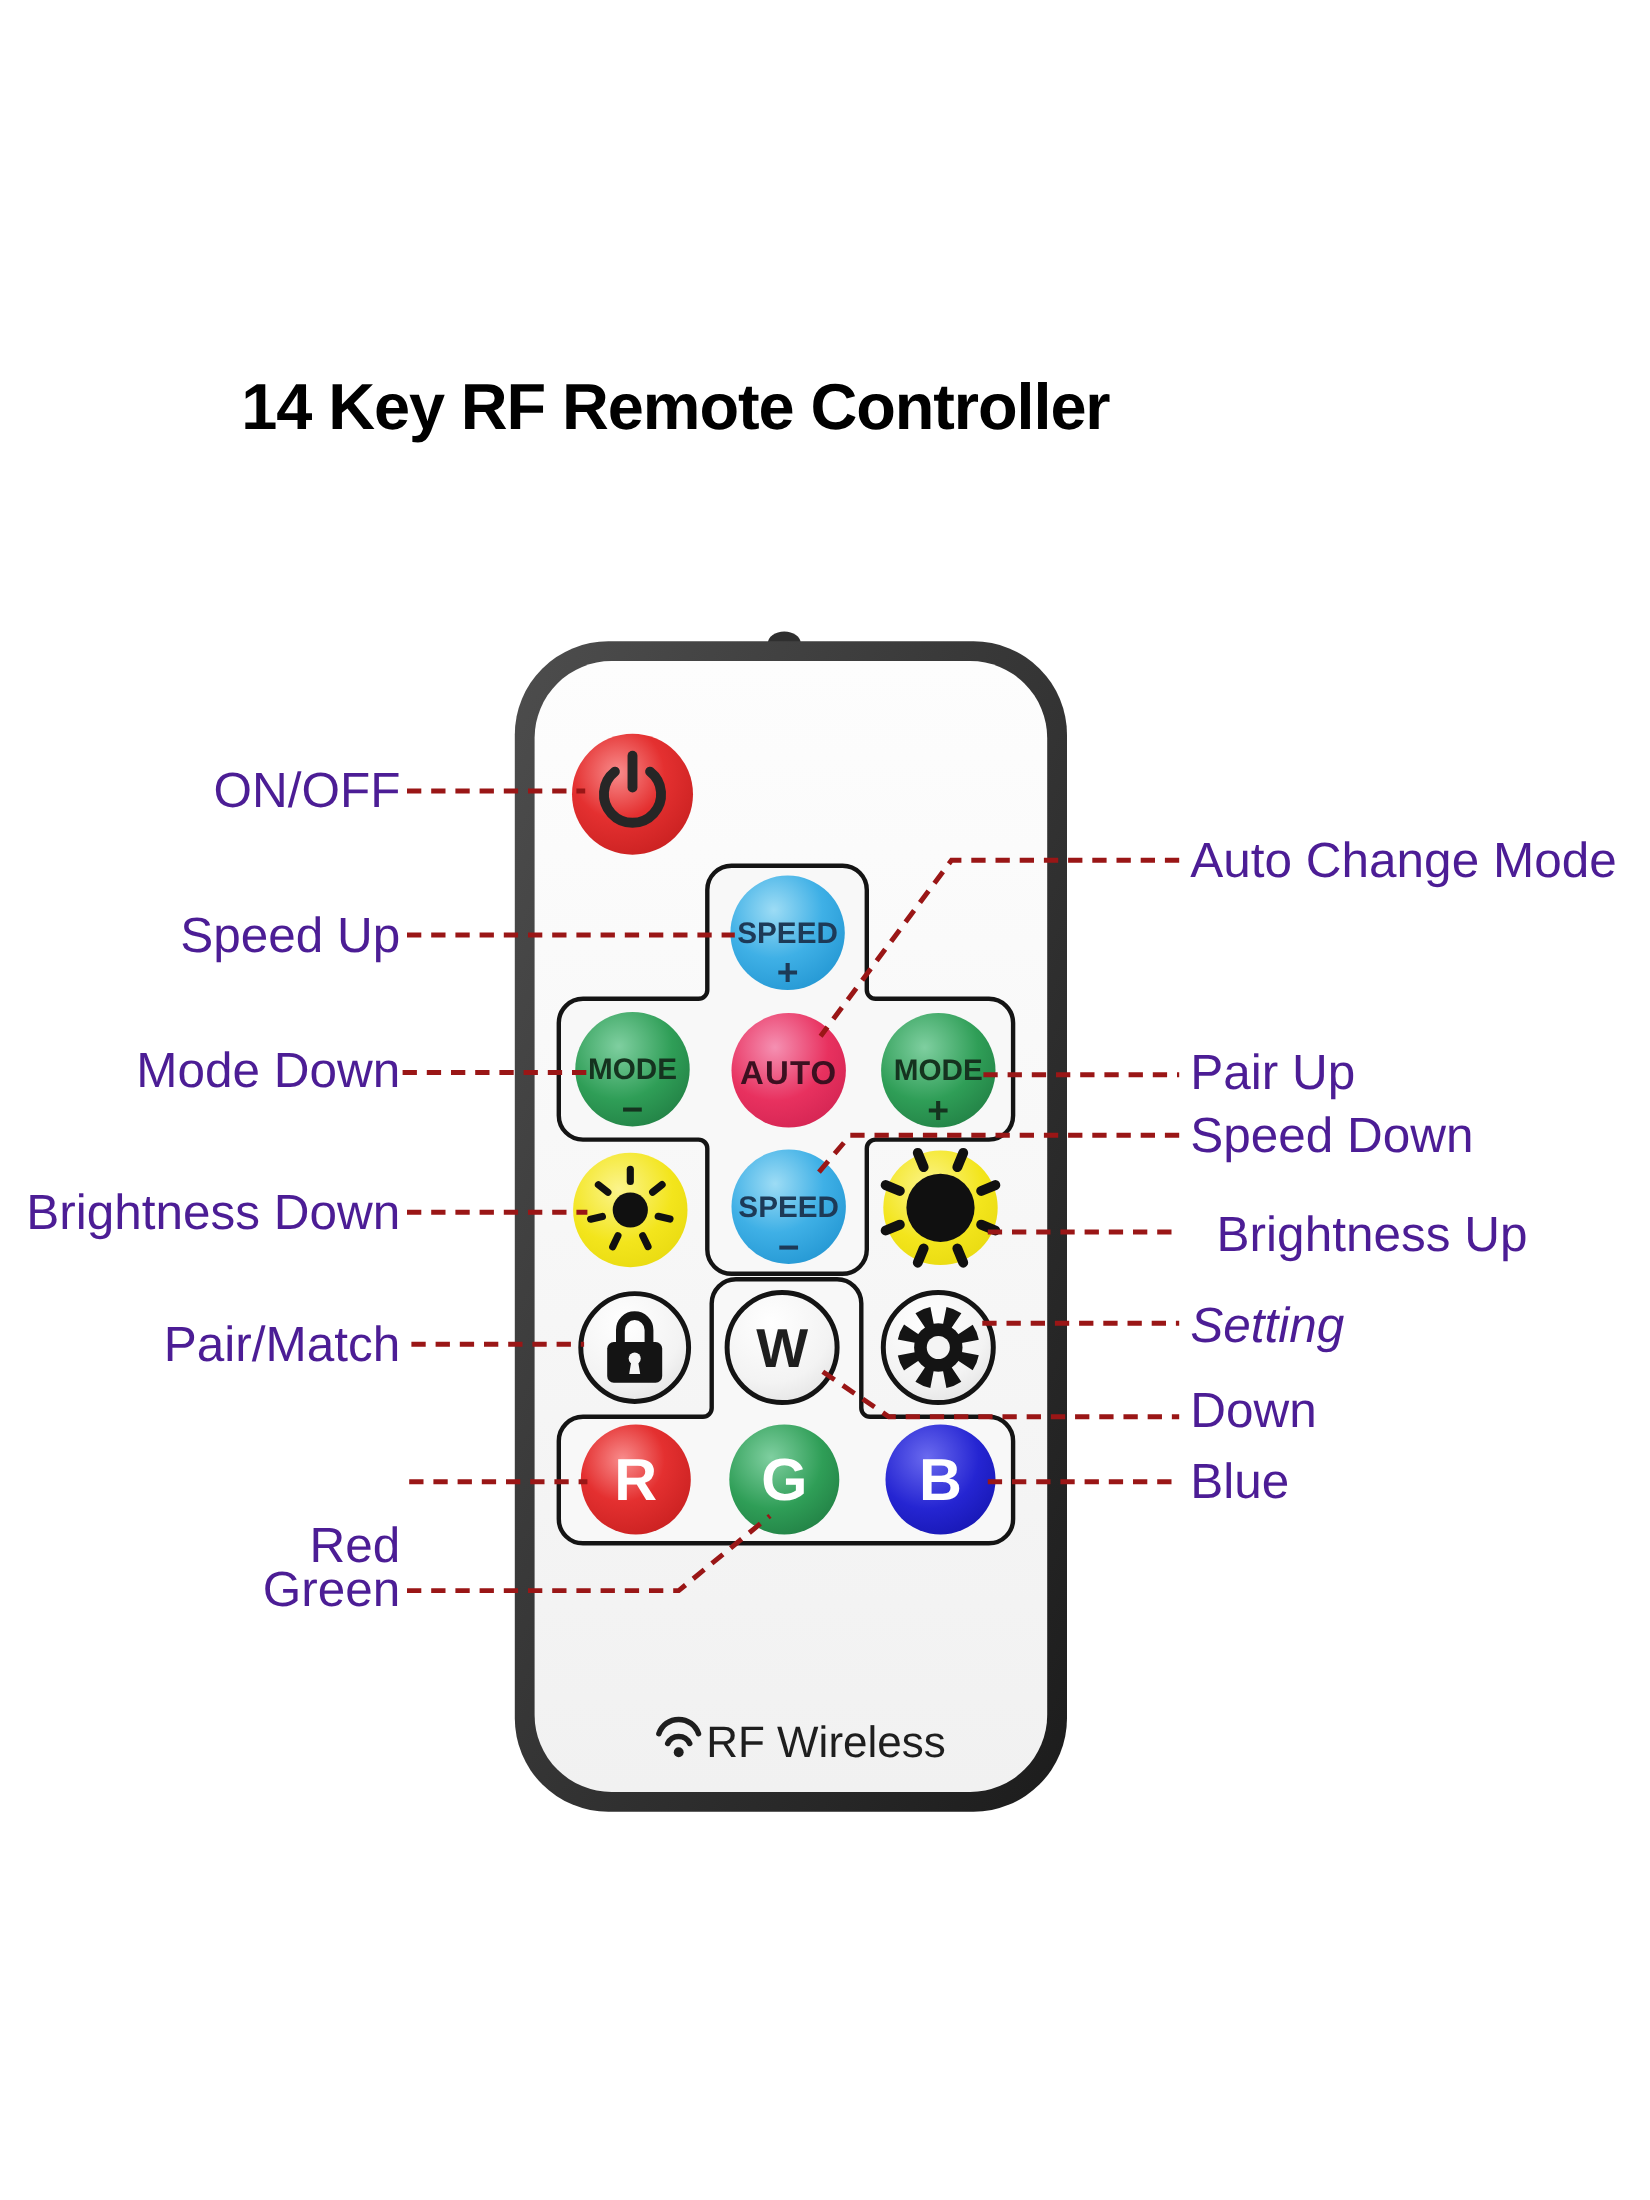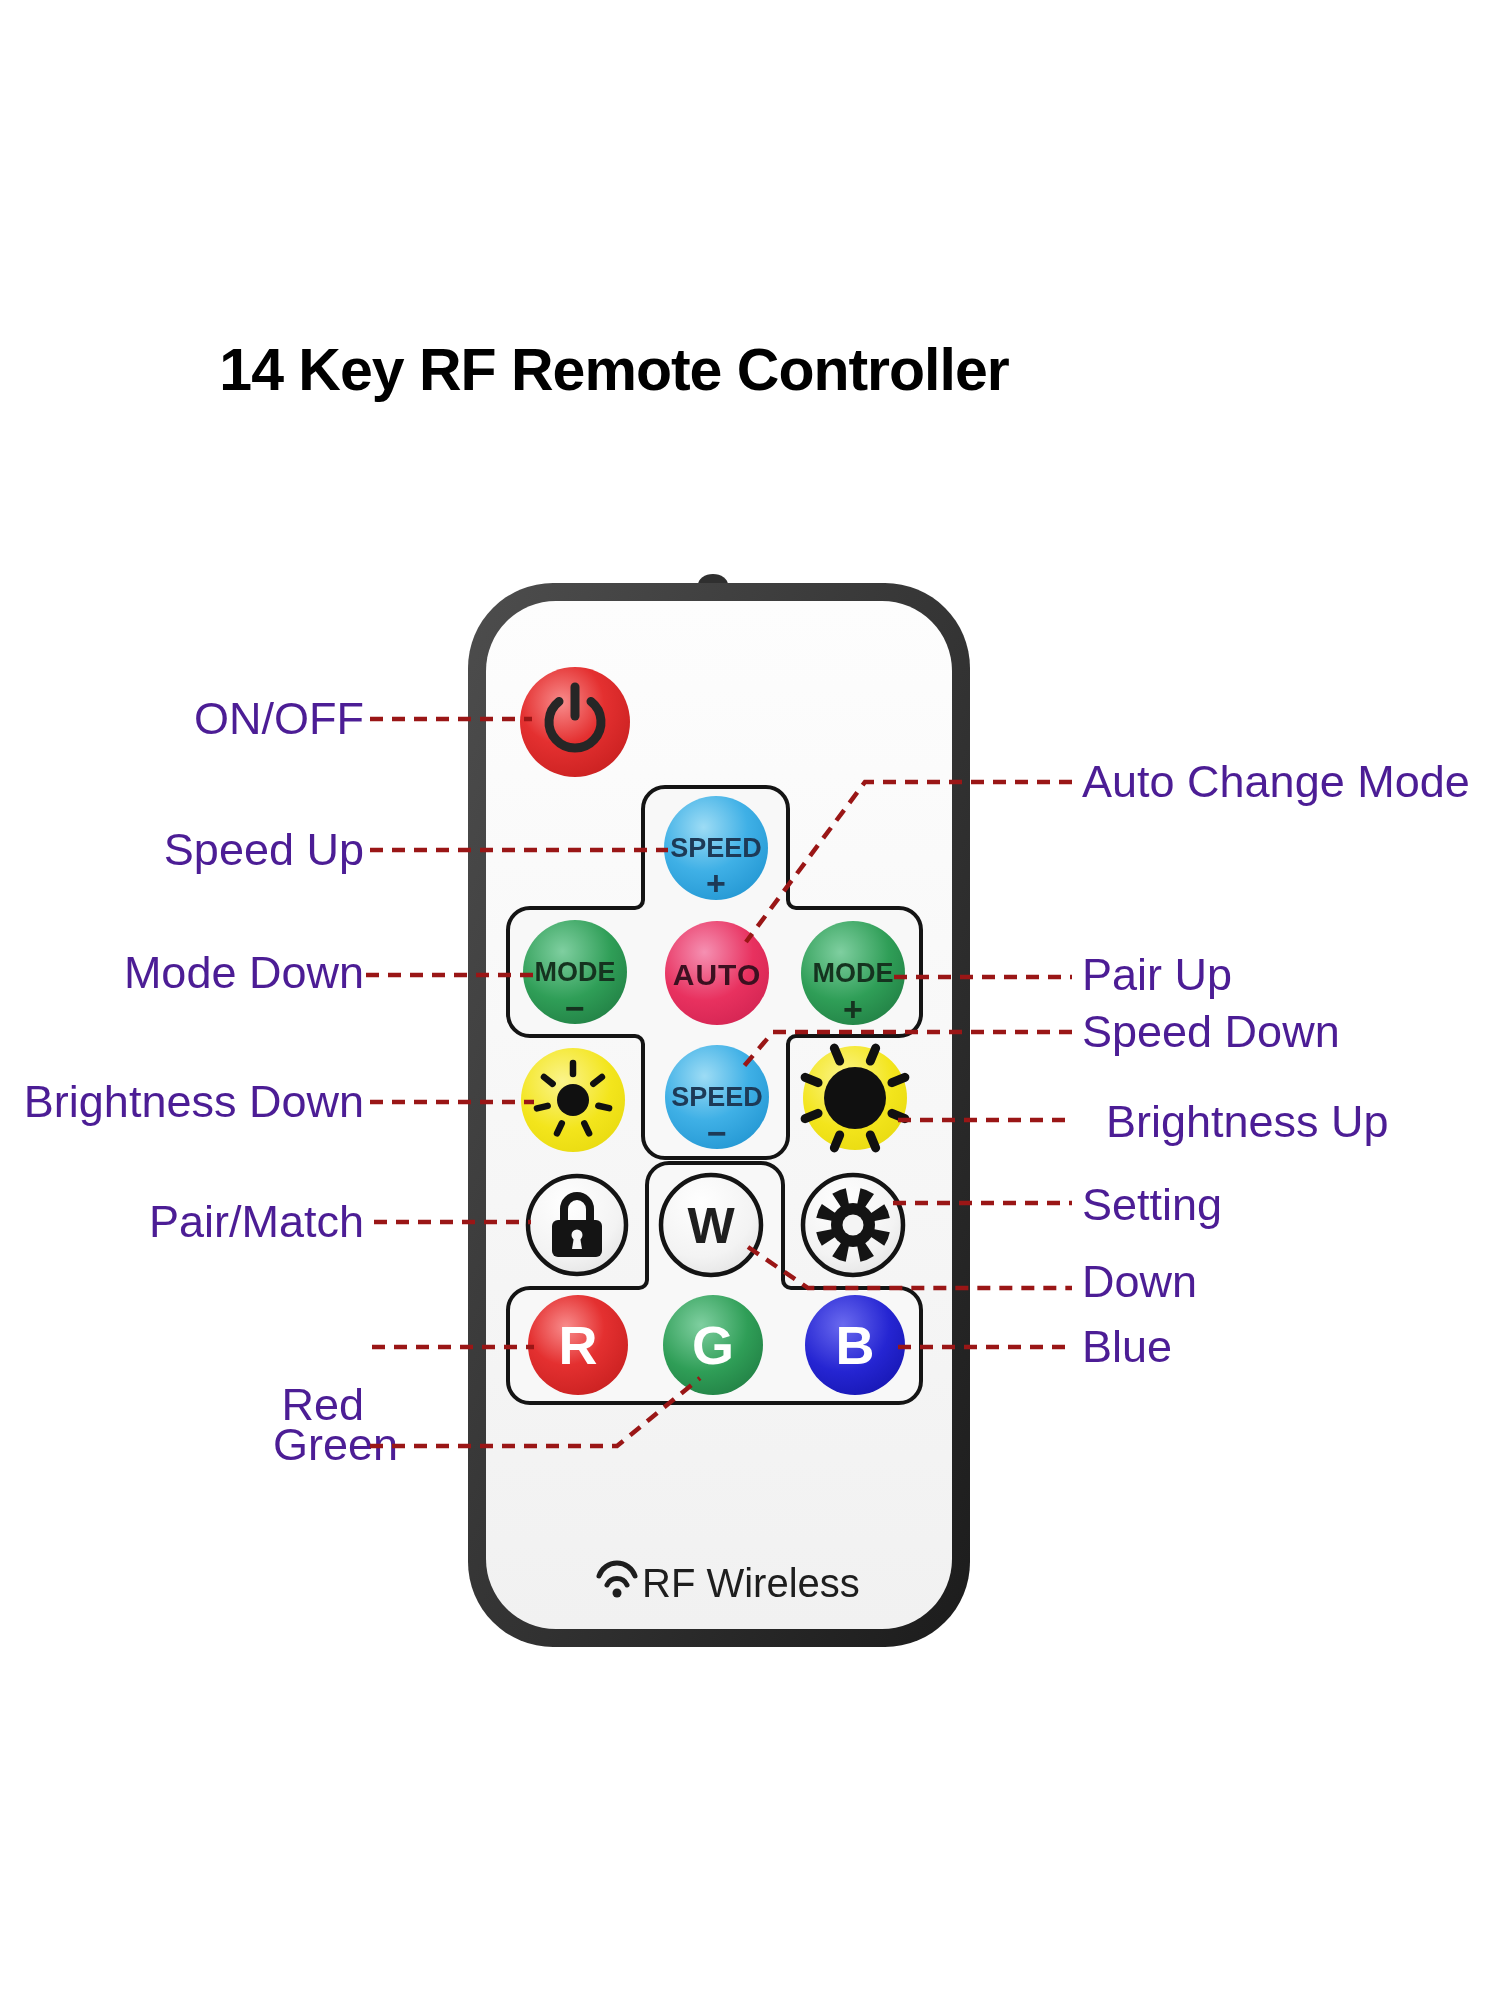--- a/index.html
+++ b/index.html
@@ -23,27 +23,27 @@
 <body>
 
 <div class="page-title">14 Key RF Remote Controller</div>
 
 <div class="lbl left" style="top:694px;">ON/OFF</div>
 <div class="lbl left" style="top:825px;">Speed Up</div>
 <div class="lbl left" style="top:948px;">Mode Down</div>
 <div class="lbl left" style="top:1077px;">Brightness Down</div>
 <div class="lbl left" style="top:1197px;">Pair/Match</div>
 <div class="lbl left" style="top:1380px;">Red</div>
-<div class="lbl left" style="top:1420px;padding-left:34px;">Green</div>
+<div class="lbl left" style="top:1420px;">Green</div>
 
 <div class="lbl right" style="top:757px;">Auto Change Mode</div>
 <div class="lbl right" style="top:950px;">Pair Up</div>
 <div class="lbl right" style="top:1007px;">Speed Down</div>
 <div class="lbl right" style="top:1097px;margin-left:24px;">Brightness Up</div>
-<div class="lbl right" style="top:1180px;">Setting</div>
+<div class="lbl right" style="top:1180px;font-style:italic;">Setting</div>
 <div class="lbl right" style="top:1257px;">Down</div>
 <div class="lbl right" style="top:1322px;">Blue</div>
 
 <svg class="scene" width="1500" height="2000" viewBox="0 0 1500 2000">
   <defs>
     <linearGradient id="gradBody" x1="0" y1="0" x2="1" y2="1">
       <stop offset="0" stop-color="#4d4d4d"></stop>
         <stop offset="1" stop-color="#1c1c1c"></stop>
     </linearGradient>
     <linearGradient id="gradFace" x1="0" y1="0" x2="0" y2="1">

